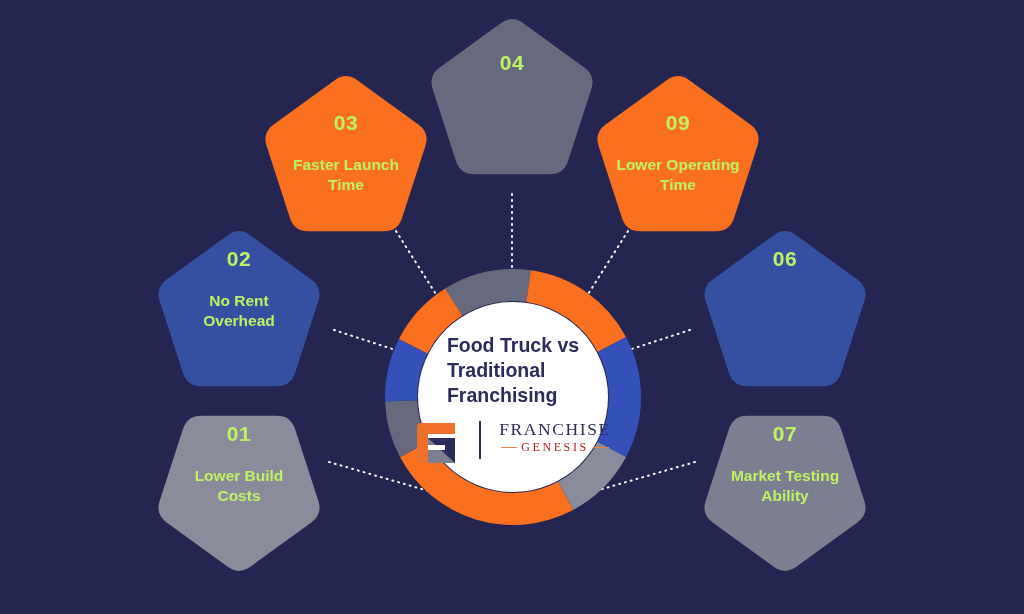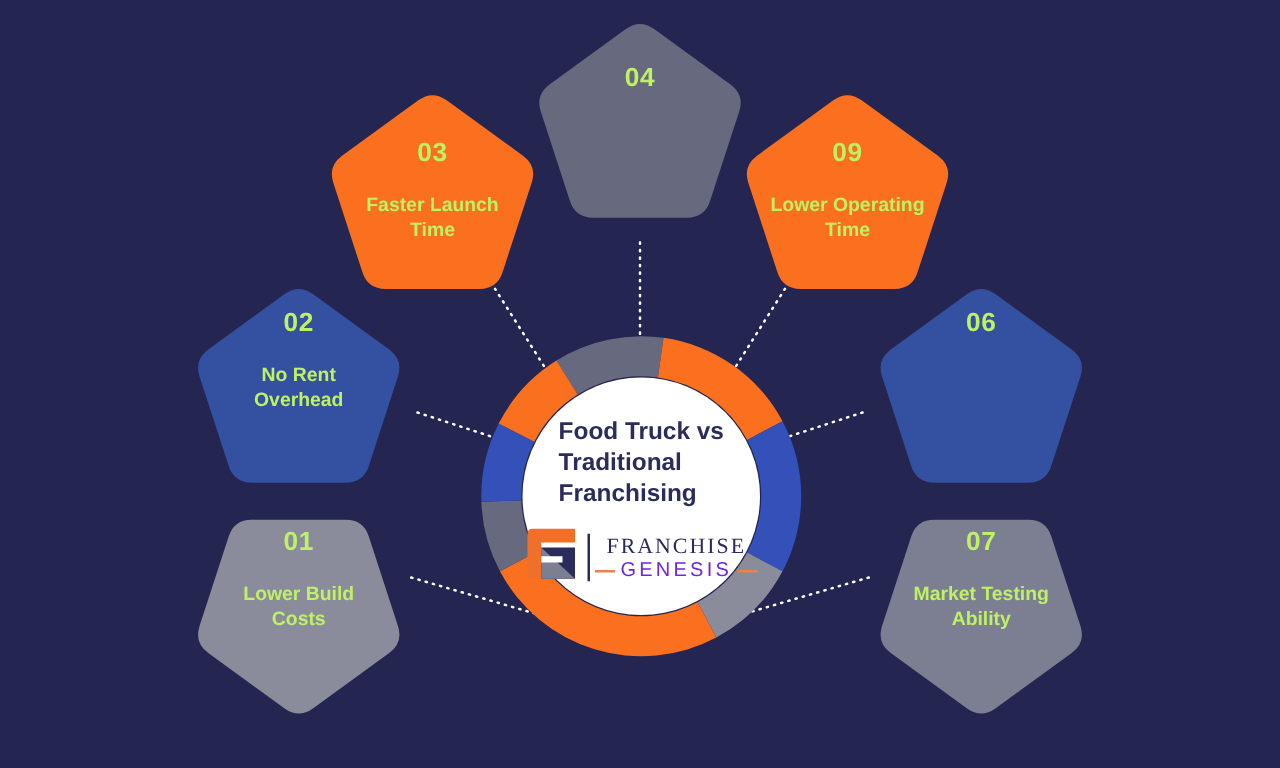--- a/index.html
+++ b/index.html
@@ -62,23 +62,23 @@
     color: #2b2b5c;
     font-size: 19.5px;
     font-weight: bold;
     line-height: 1.28;
     text-align: left;
     white-space: pre-line;
     margin-top: 4px;
   }
   #logo-row {
     display: flex;
-    align-items: flex-end;
+    align-items: flex-start;
     margin-top: 13px;
-    gap: 4px;
+    gap: 18px;
   }
   #logo-divider {
     width: 2px;
     height: 38px;
     background: #2b2b5c;
   }
   #logo-words {
     display: flex;
     flex-direction: column;
     align-items: center;
@@ -96,24 +96,24 @@
     align-items: center;
     gap: 4px;
     margin-top: 3px;
   }
   .logo-rule {
     width: 16px;
     height: 1.4px;
     background: #e8834a;
   }
   #logo-sub {
-    font-family: Liberation Sans, sans-serif;
-    font-size: 16px;
+    font-family: Liberation Serif, serif;
+    font-size: 12px;
     letter-spacing: 2.6px;
-    color: #6d28d9;
+    color: #b91c1c;
   }
 </style>
 </head>
 <body>
 
 <div id="stage">
 
   <svg id="svg-layer" viewBox="0 0 1024 614">
     <g id="pentagons-group">
         <path d="M250.33 566.77 Q239.00 575.00 227.67 566.77L166.63 522.42 Q155.31 514.19 159.63 500.88L182.95 429.12 Q187.27 415.81 201.27 415.81L276.73 415.81 Q290.73 415.81 295.05 429.12L318.37 500.88 Q322.69 514.19 311.37 522.42 Z" fill="#8a8c9c"></path>

